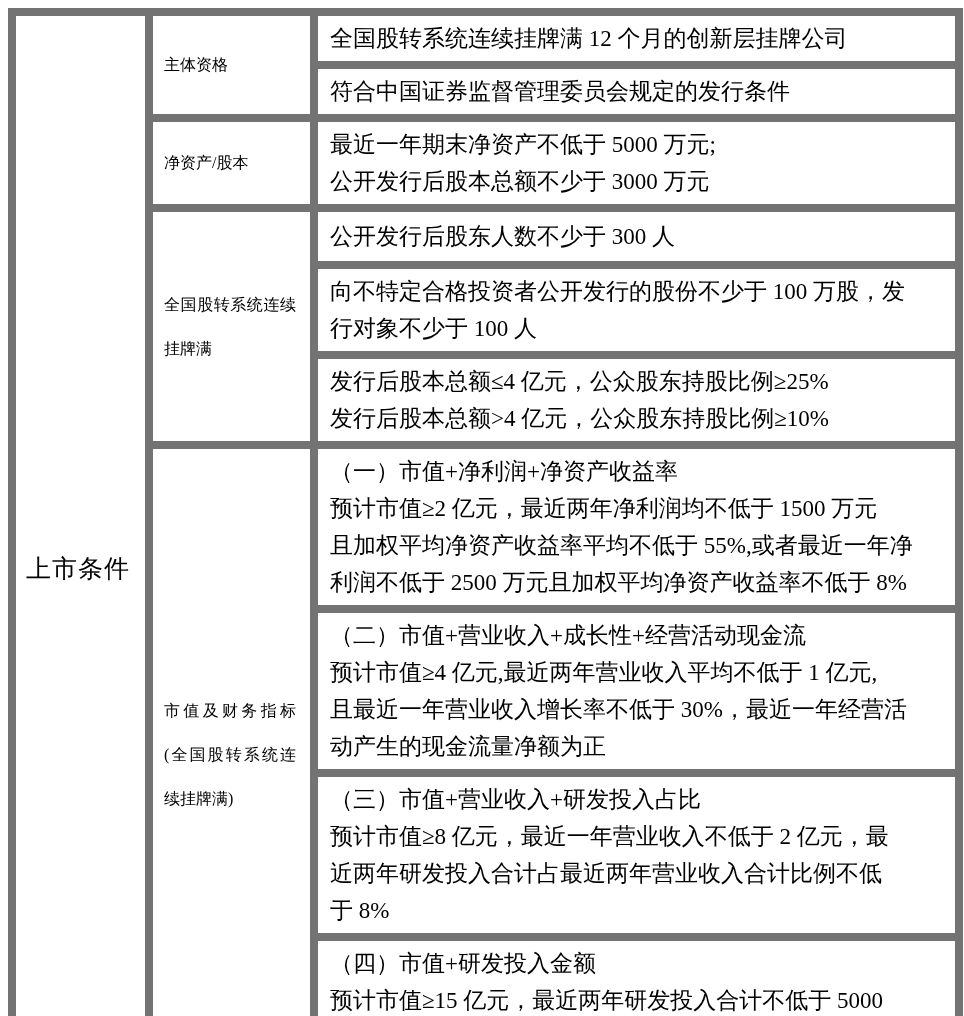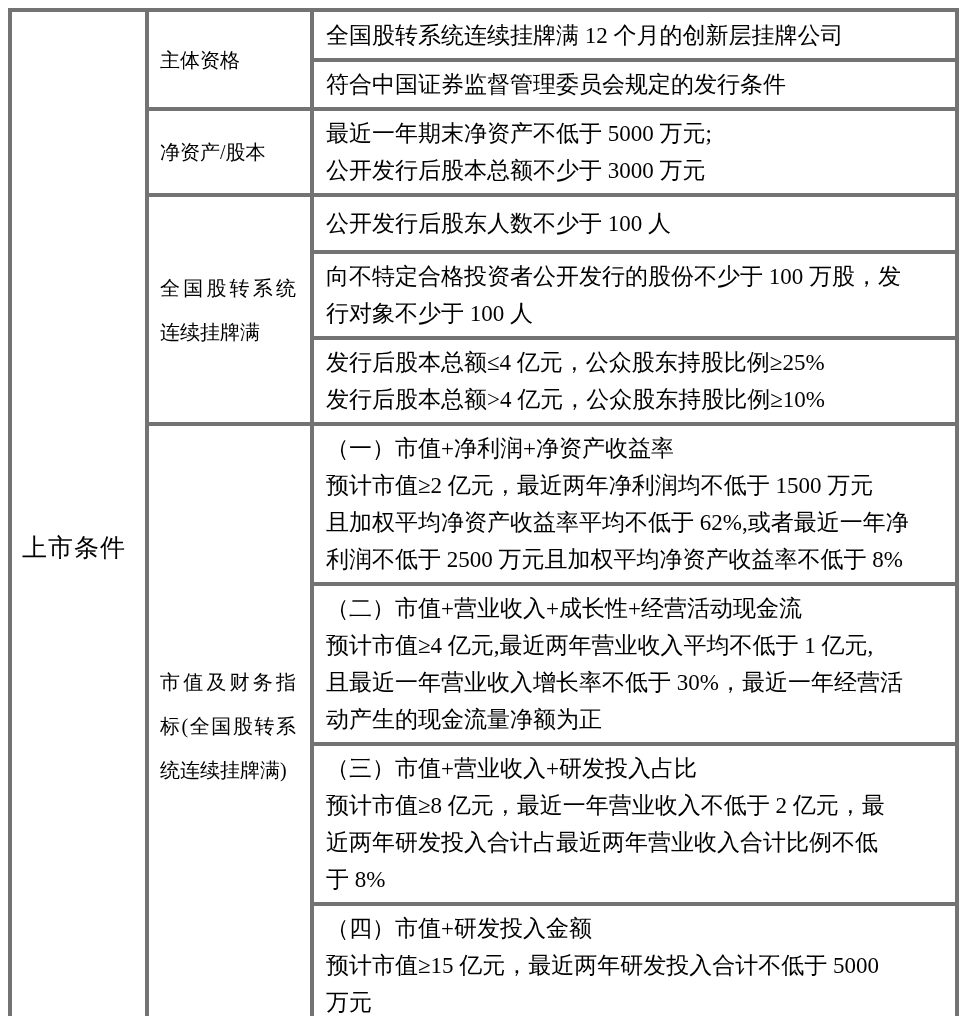--- a/index.html
+++ b/index.html
@@ -13,32 +13,32 @@
     font-family: "Liberation Serif", serif;
     color: #000;
   }
   table.cond-table {
     border-collapse: collapse;
     table-layout: fixed;
     margin: 8px 0 0 8px;
     width: 947px;
   }
   td {
-    border: 4px solid #737373;
+    border: 8px solid #737373;
     vertical-align: middle;
     box-sizing: border-box;
     overflow: hidden;
   }
   td.c1 {
     font-size: 25px;
     padding: 2px 6px 2px 10px;
     letter-spacing: 1px;
   }
   td.c2 {
-    font-size: 20px;
+    font-size: 16px;
     line-height: 44px;
     padding: 4px 14px 4px 11px;
     text-align: justify;
   }
   td.c3 {
     font-size: 23px;
     line-height: 37px;
     padding: 4px 14px 4px 12px;
     white-space: pre-line;
     text-align: left;
@@ -62,35 +62,35 @@
     <tr style="height:42px">
       <td class="c3">符合中国证券监督管理委员会规定的发行条件</td>
     </tr>
     <tr style="height:73px">
       <td class="c2">净资产/股本</td>
       <td class="c3">最近一年期末净资产不低于 5000 万元;
 公开发行后股本总额不少于 3000 万元</td>
     </tr>
     <tr style="height:57px">
       <td class="c2" rowspan="3">全国股转系统连续挂牌满</td>
-      <td class="c3">公开发行后股东人数不少于 100 人</td>
+      <td class="c3">公开发行后股东人数不少于 300 人</td>
     </tr>
     <tr style="height:78px">
       <td class="c3">向不特定合格投资者公开发行的股份不少于 100 万股，发
 行对象不少于 100 人</td>
     </tr>
     <tr style="height:75px">
       <td class="c3">发行后股本总额≤4 亿元，公众股东持股比例≥25%
 发行后股本总额&gt;4 亿元，公众股东持股比例≥10%</td>
     </tr>
     <tr style="height:155px">
       <td class="c2" rowspan="4">市值及财务指标(全国股转系统连续挂牌满)</td>
       <td class="c3">（一）市值+净利润+净资产收益率
 预计市值≥2 亿元，最近两年净利润均不低于 1500 万元
-且加权平均净资产收益率平均不低于 62%,或者最近一年净
+且加权平均净资产收益率平均不低于 55%,或者最近一年净
 利润不低于 2500 万元且加权平均净资产收益率不低于 8%</td>
     </tr>
     <tr style="height:155px">
       <td class="c3">（二）市值+营业收入+成长性+经营活动现金流
 预计市值≥4 亿元,最近两年营业收入平均不低于 1 亿元,
 且最近一年营业收入增长率不低于 30%，最近一年经营活
 动产生的现金流量净额为正</td>
     </tr>
     <tr style="height:147px">
       <td class="c3">（三）市值+营业收入+研发投入占比

